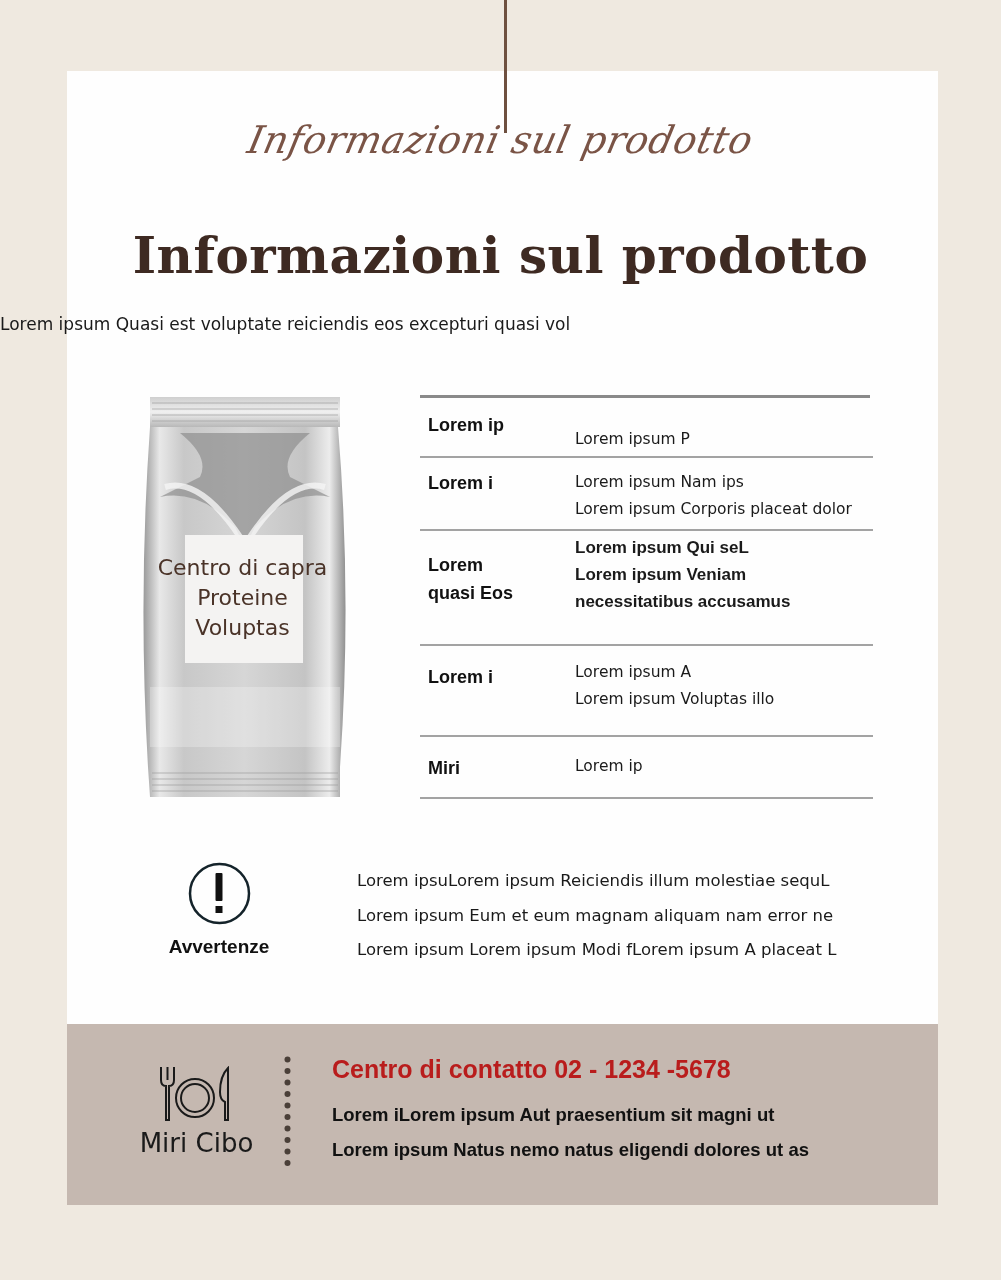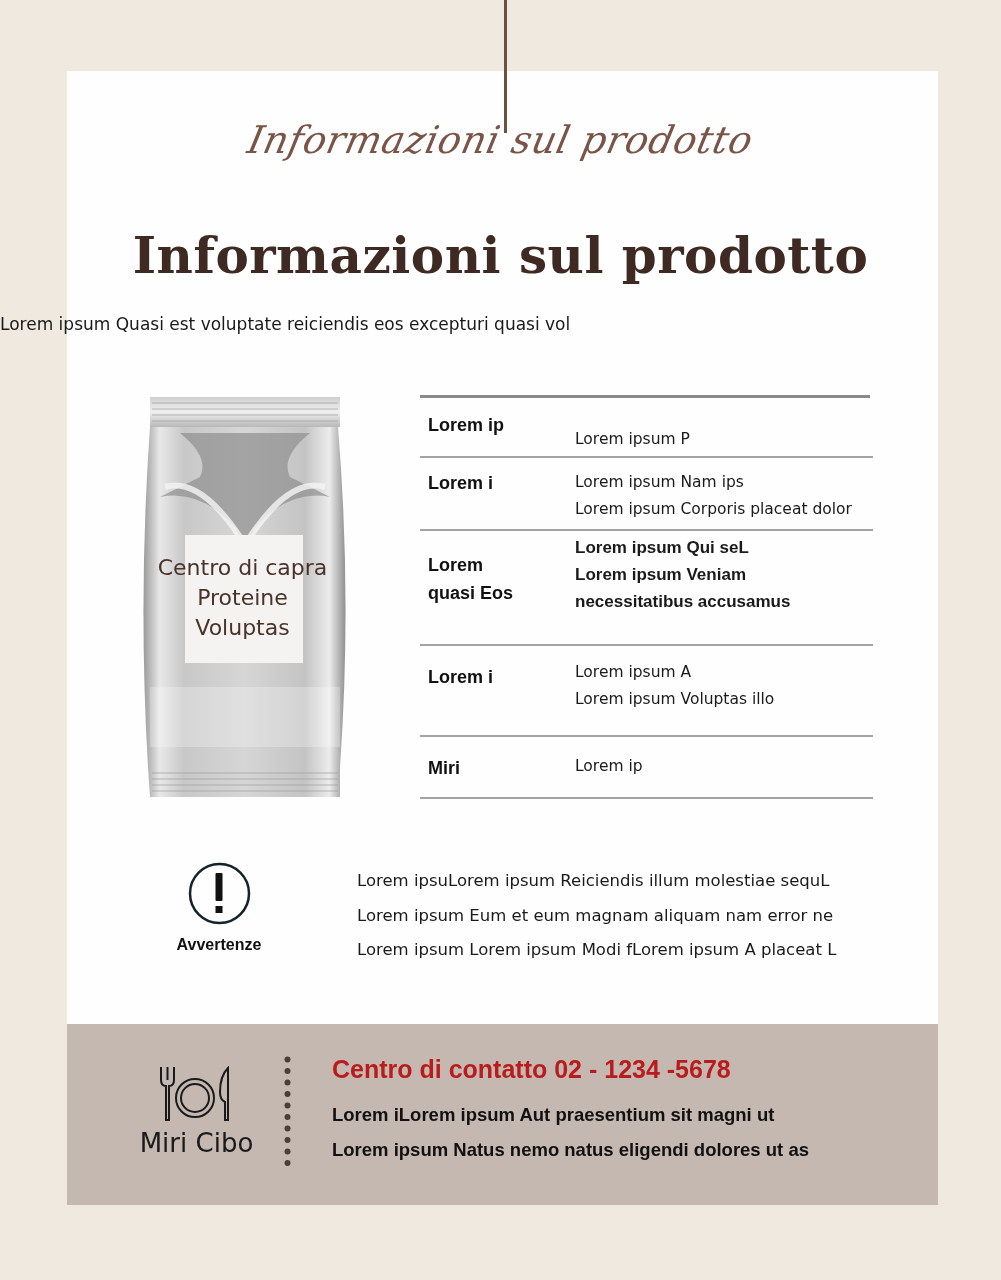--- a/index.html
+++ b/index.html
@@ -80,21 +80,21 @@
   }
   .row .v.bold {
     font-family: "Liberation Sans", sans-serif; font-weight: bold; font-size: 17px; line-height: 27px;
   }
   
   .warn-icon {
     position: absolute; left: 188px; top: 862px; width: 63px; height: 63px;
   }
   .warn-label {
     position: absolute; left: 150px; top: 936px; width: 138px;
-    text-align: center; font-weight: bold; font-size: 16px; color: #111;
+    text-align: center; font-weight: bold; font-size: 19px; color: #111;
   }
   .warn-lines {
     position: absolute; left: 332px; top: 864px;
     font-family: "DejaVu Sans", sans-serif; font-size: 16.5px; line-height: 34.5px; color: #1a1a1a; margin-left: 25px;
   }
   
   .footer {
     position: absolute; left: 67px; top: 1024px; width: 871px; height: 181px;
     background: #c5b8b0;
   }

